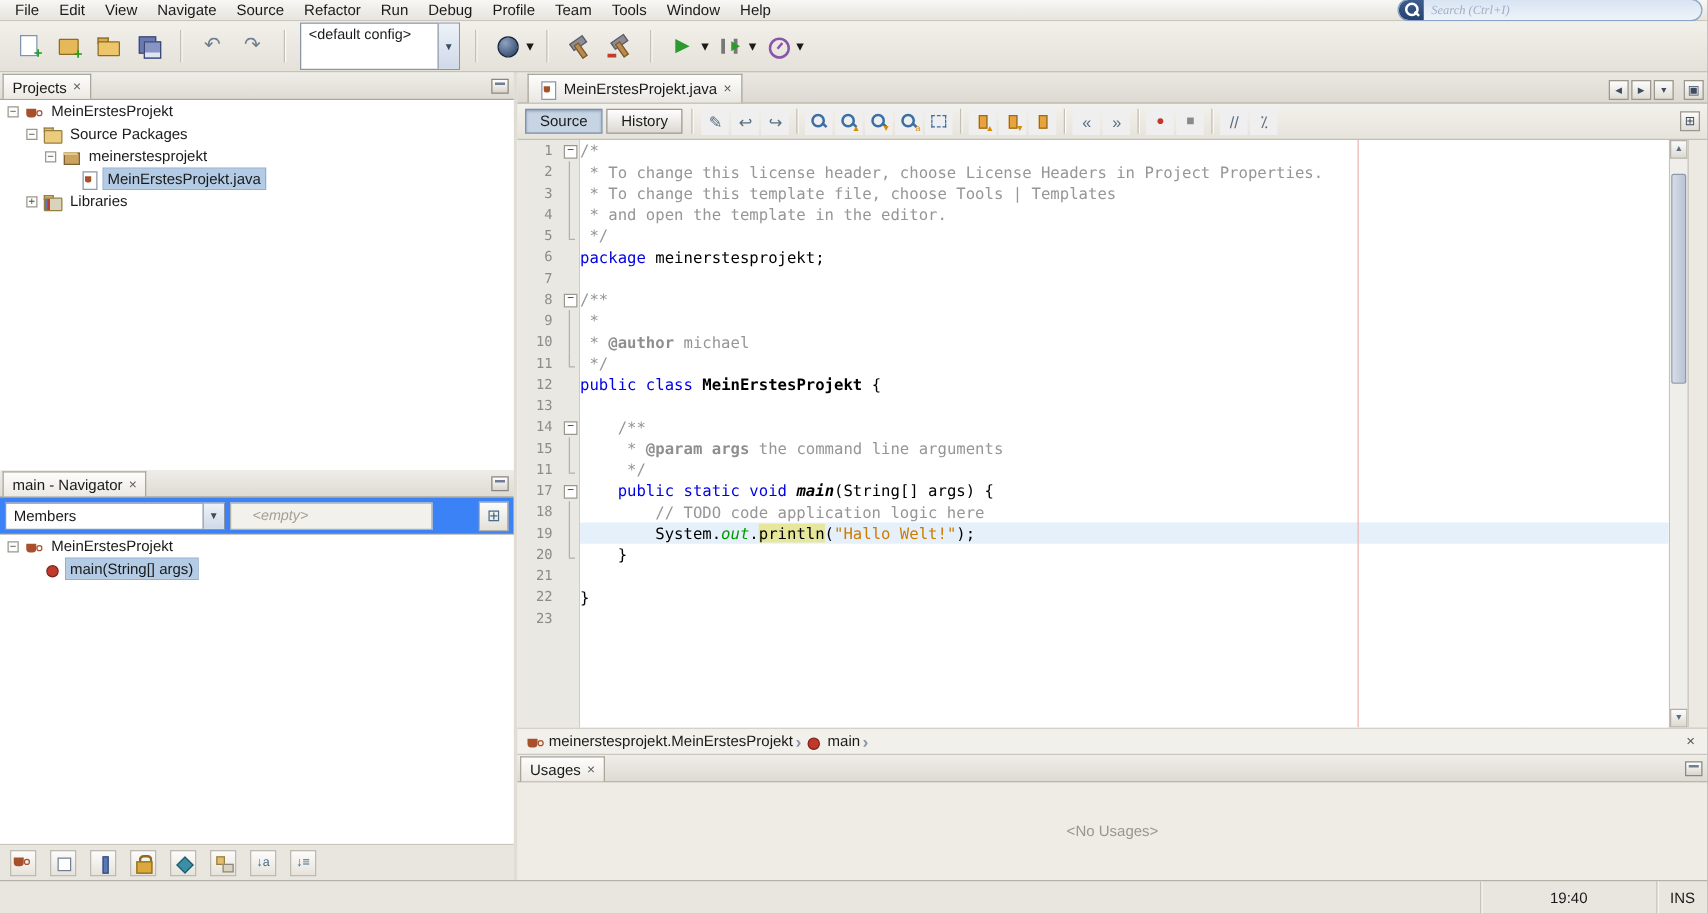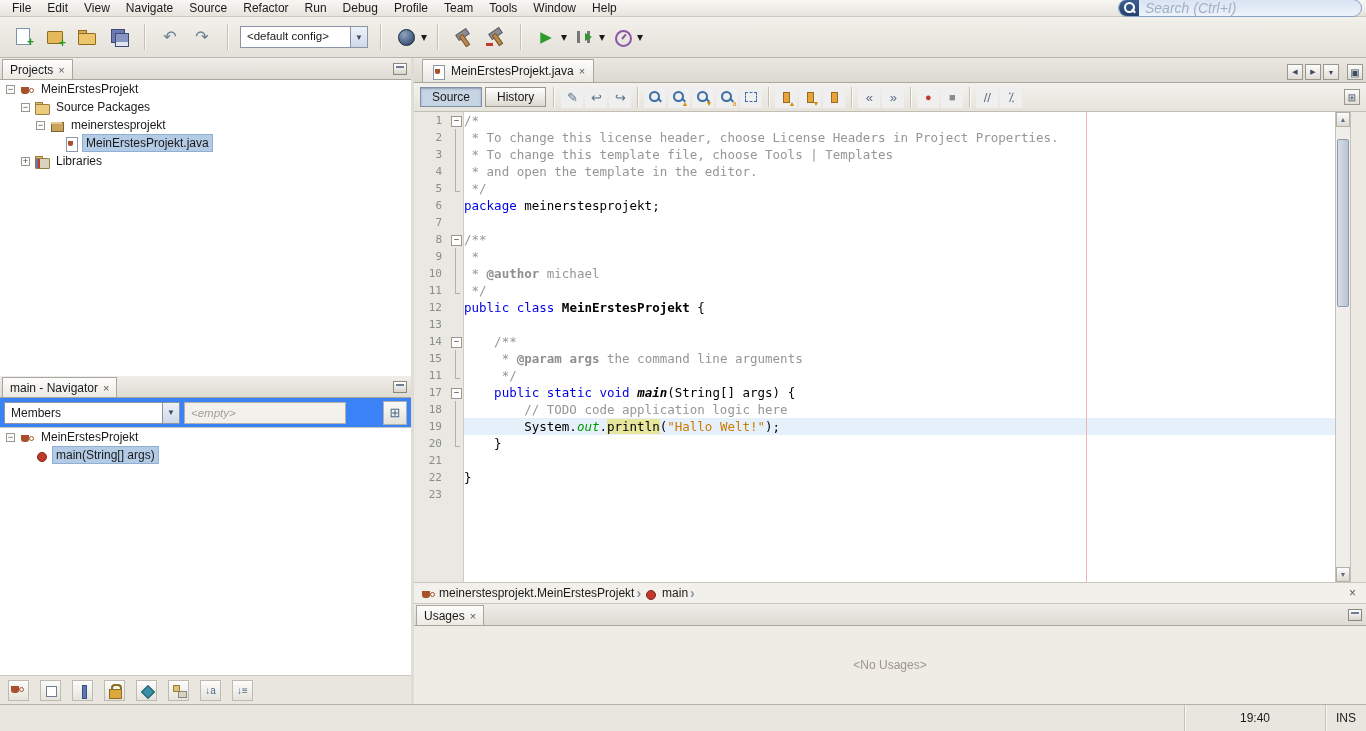--- a/index.html
+++ b/index.html
@@ -7,21 +7,21 @@
 .app{width:1366px;height:731px;background:#ece9e2;position:relative;overflow:hidden;display:flex;flex-direction:column}
 
 
 .menubar{height:17px;flex:none;display:flex;align-items:center;background:linear-gradient(#f8f7f4,#e7e4dd);border-bottom:1px solid #c9c6bd;padding-left:4px}
 .menu-items{display:flex;align-items:center;height:100%}
 .menu-item{padding:3px 8px;cursor:default}
 .quick-search{margin-left:auto;margin-right:4px;width:244px;height:18px;display:flex;align-items:center;border:1px solid #89a3c6;border-radius:9px;background:linear-gradient(#d9e4f3,#eef3fa);overflow:hidden}
 .qs-icon{width:20px;height:18px;background:linear-gradient(#3f5f92,#24406b);position:relative;flex:none;border-radius:8px 0 0 8px}
 .qs-icon::before{content:"";position:absolute;left:5px;top:3px;width:7px;height:7px;border:2px solid #fff;border-radius:50%}
 .qs-icon::after{content:"";position:absolute;left:12px;top:11px;width:5px;height:2px;background:#fff;transform:rotate(45deg)}
-.qs-input{flex:1;border:none;outline:none;background:transparent;font-family:Liberation Sans, sans-serif;font-size:14px;font-style:italic;color:#555;padding:0 6px}
+.qs-input{flex:1;border:none;outline:none;background:transparent;font-family:Liberation Serif, serif;font-size:10px;font-style:italic;color:#555;padding:0 6px}
 .qs-input::placeholder{color:#9fb0c6;font-style:italic}
 
 
 .toolbar{height:41px;flex:none;display:flex;align-items:center;background:linear-gradient(#f2f0ea,#e4e1d9);border-bottom:1px solid #b9b6ad;padding:0 8px;gap:2px}
 .tsep{width:1px;height:26px;background:#c3c0b6;box-shadow:1px 0 0 #fbfaf7;margin:0 8px;flex:none}
 .tbtn{width:30px;height:30px;border:1px solid transparent;background:transparent;display:flex;align-items:center;justify-content:center;position:relative;cursor:default}
 .tbtn-wrap{display:flex;align-items:center;gap:0}
 .ticon{display:inline-block;width:20px;height:20px;position:relative}
 .g-glyph{font-size:16px;line-height:20px;text-align:center;color:#6d7f90;width:100%;display:inline-block}
 .tb-run .g-glyph{color:#2c9a2c;font-size:15px}
@@ -45,21 +45,21 @@
 .i-hammer-clean{background:linear-gradient(#c23b2e,#c23b2e) no-repeat 1px 16px/7px 3px}
 .i-hammer-clean::before{content:"";position:absolute;left:4px;top:3px;width:11px;height:5px;background:#8c8c96;border:1px solid #5a5a64;transform:rotate(-35deg)}
 .i-hammer-clean::after{content:"";position:absolute;left:10px;top:6px;width:3px;height:11px;background:#b98a52;border:1px solid #7d5a2e;transform:rotate(-35deg)}
 
 .i-debug::before{content:"";position:absolute;left:3px;top:4px;width:7px;height:12px;border-left:3px solid #777;border-right:3px solid #777}
 .i-debug::after{content:"";position:absolute;left:11px;top:6px;width:0;height:0;border-left:7px solid #2c9a2c;border-top:4px solid transparent;border-bottom:4px solid transparent}
 
 .i-profile::before{content:"";position:absolute;left:3px;top:3px;width:13px;height:13px;border:2px solid #8a55a8;border-radius:50%}
 .i-profile::after{content:"";position:absolute;left:9px;top:6px;width:2px;height:6px;background:#8a55a8;transform:rotate(40deg);transform-origin:bottom}
 
-.cfg-combo{display:flex;height:22px;border:1px solid #8b94a5;background:#fff;align-items:stretch;margin:16px 2px;min-width:128px}
+.cfg-combo{display:flex;height:38px;border:1px solid #8b94a5;background:#fff;align-items:stretch;margin:16px 2px;min-width:128px}
 .cfg-text{padding:3px 8px 0 6px;font-size:11.5px;flex:1}
 .cfg-btn{width:17px;background:linear-gradient(#eef2f8,#cfd9e8);border-left:1px solid #8b94a5;display:flex;align-items:center;justify-content:center;font-size:8px;color:#3c4c63}
 
 
 .workspace{flex:1;display:flex;min-height:0}
 .left-col{width:411px;flex:none;display:flex;flex-direction:column;min-height:0;background:#ece9e2}
 .vsplit{width:3px;flex:none;background:#e0ddd5;cursor:col-resize}
 .right-col{flex:1;display:flex;flex-direction:column;min-width:0}
 
 
@@ -89,21 +89,21 @@
 .icon-package::after{content:"";position:absolute;left:2px;top:4px;width:11px;height:2px;background:#e3c78c}
 .icon-java-class-file::before{content:"";position:absolute;left:2px;top:1px;width:10px;height:13px;background:#fff;border:1px solid #8a98a8}
 .icon-java-class-file::after{content:"";position:absolute;left:4px;top:5px;width:5px;height:5px;background:#a8502c;border-radius:0 0 2px 2px}
 .icon-method::before{content:"";position:absolute;left:3px;top:4px;width:8px;height:8px;background:#c0392b;border:1px solid #7d2318;border-radius:50%}
 
 
 .nav-controls{height:30px;flex:none;display:flex;align-items:center;gap:4px;background:#3b82f6;border-bottom:1px solid #c9c6bd;padding:0 4px}
 .members-combo{width:176px;height:22px;border:1px solid #8b94a5;background:#fff;display:flex;align-items:stretch}
 .members-combo .mc-text{flex:1;padding:3px 6px 0}
 .members-combo .mc-btn{width:17px;background:linear-gradient(#eef2f8,#cfd9e8);border-left:1px solid #8b94a5;display:flex;align-items:center;justify-content:center;font-size:8px;color:#3c4c63}
-.nav-filter{width:162px;height:22px;border:1px solid #b3b0a7;background:#f3f1ec;font-family:"Liberation Sans",sans-serif;font-size:11.5px;padding:0 6px;color:#555}
+.nav-filter{width:162px;height:22px;border:1px solid #b3b0a7;background:#f3f1ec;font-family:"Liberation Sans",sans-serif;font-size:11.5px;padding:0 17px;color:#555}
 .nav-filter::placeholder{color:#a39f96;font-style:italic}
 .inh-btn{margin-left:auto;width:24px;height:24px;border:1px solid #b3b0a7;background:linear-gradient(#fcfcfb,#e4e1d9);display:flex;align-items:center;justify-content:center;color:#4a6b8a;font-size:13px}
 
 
 .nav-bottom{height:29px;flex:none;display:flex;align-items:center;gap:11px;background:#e9e6df;border-top:1px solid #c9c6bd;padding:0 8px}
 .nfbtn{width:21px;height:21px;border:1px solid #bdbab1;background:linear-gradient(#fcfcfb,#e6e3db);position:relative;display:flex;align-items:center;justify-content:center;font-size:10px;color:#4a6b8a}
 .nf-sq::before{content:"";position:absolute;left:5px;top:5px;width:9px;height:9px;background:#fff;border:1px solid #6f7d95}
 .nf-bar::before{content:"";position:absolute;left:9px;top:4px;width:3px;height:12px;background:#5b79b0;border:1px solid #35517e}
 .nf-lock::before{content:"";position:absolute;left:6px;top:3px;width:7px;height:6px;border:2px solid #8a6d1e;border-bottom:none;border-radius:4px 4px 0 0}
 .nf-lock::after{content:"";position:absolute;left:4px;top:8px;width:11px;height:8px;background:#dca83e;border:1px solid #8a6d1e}

